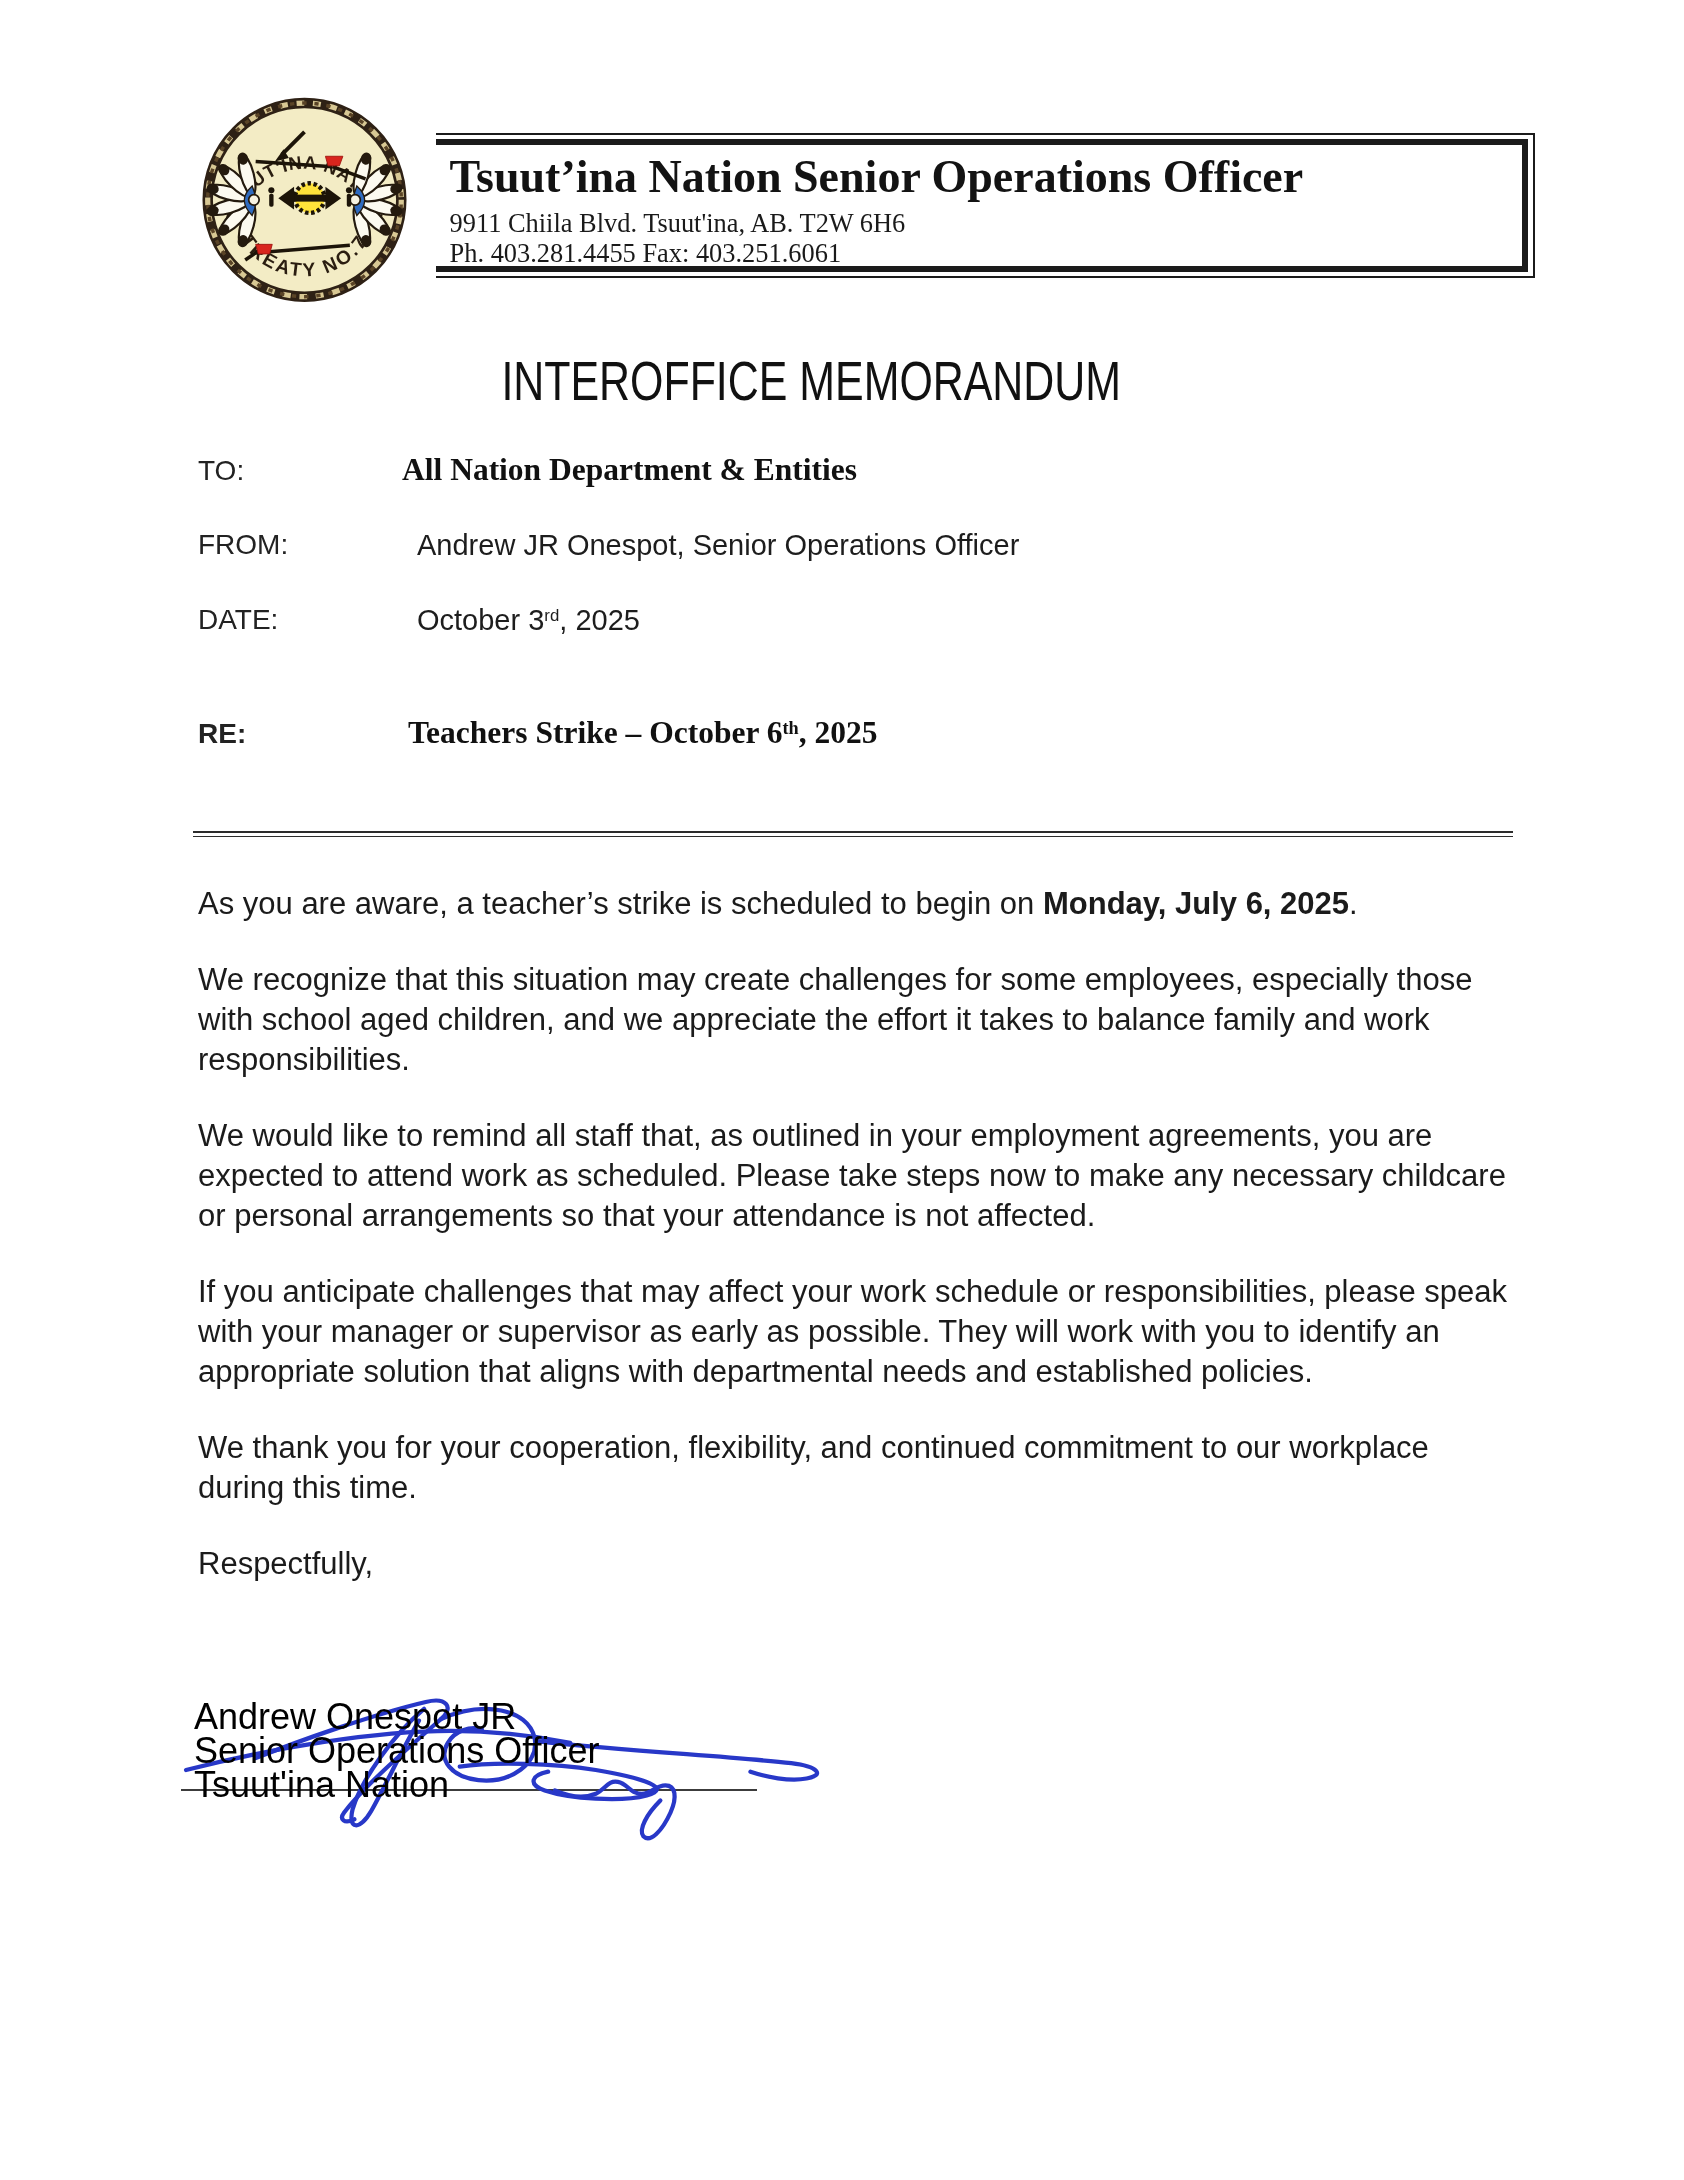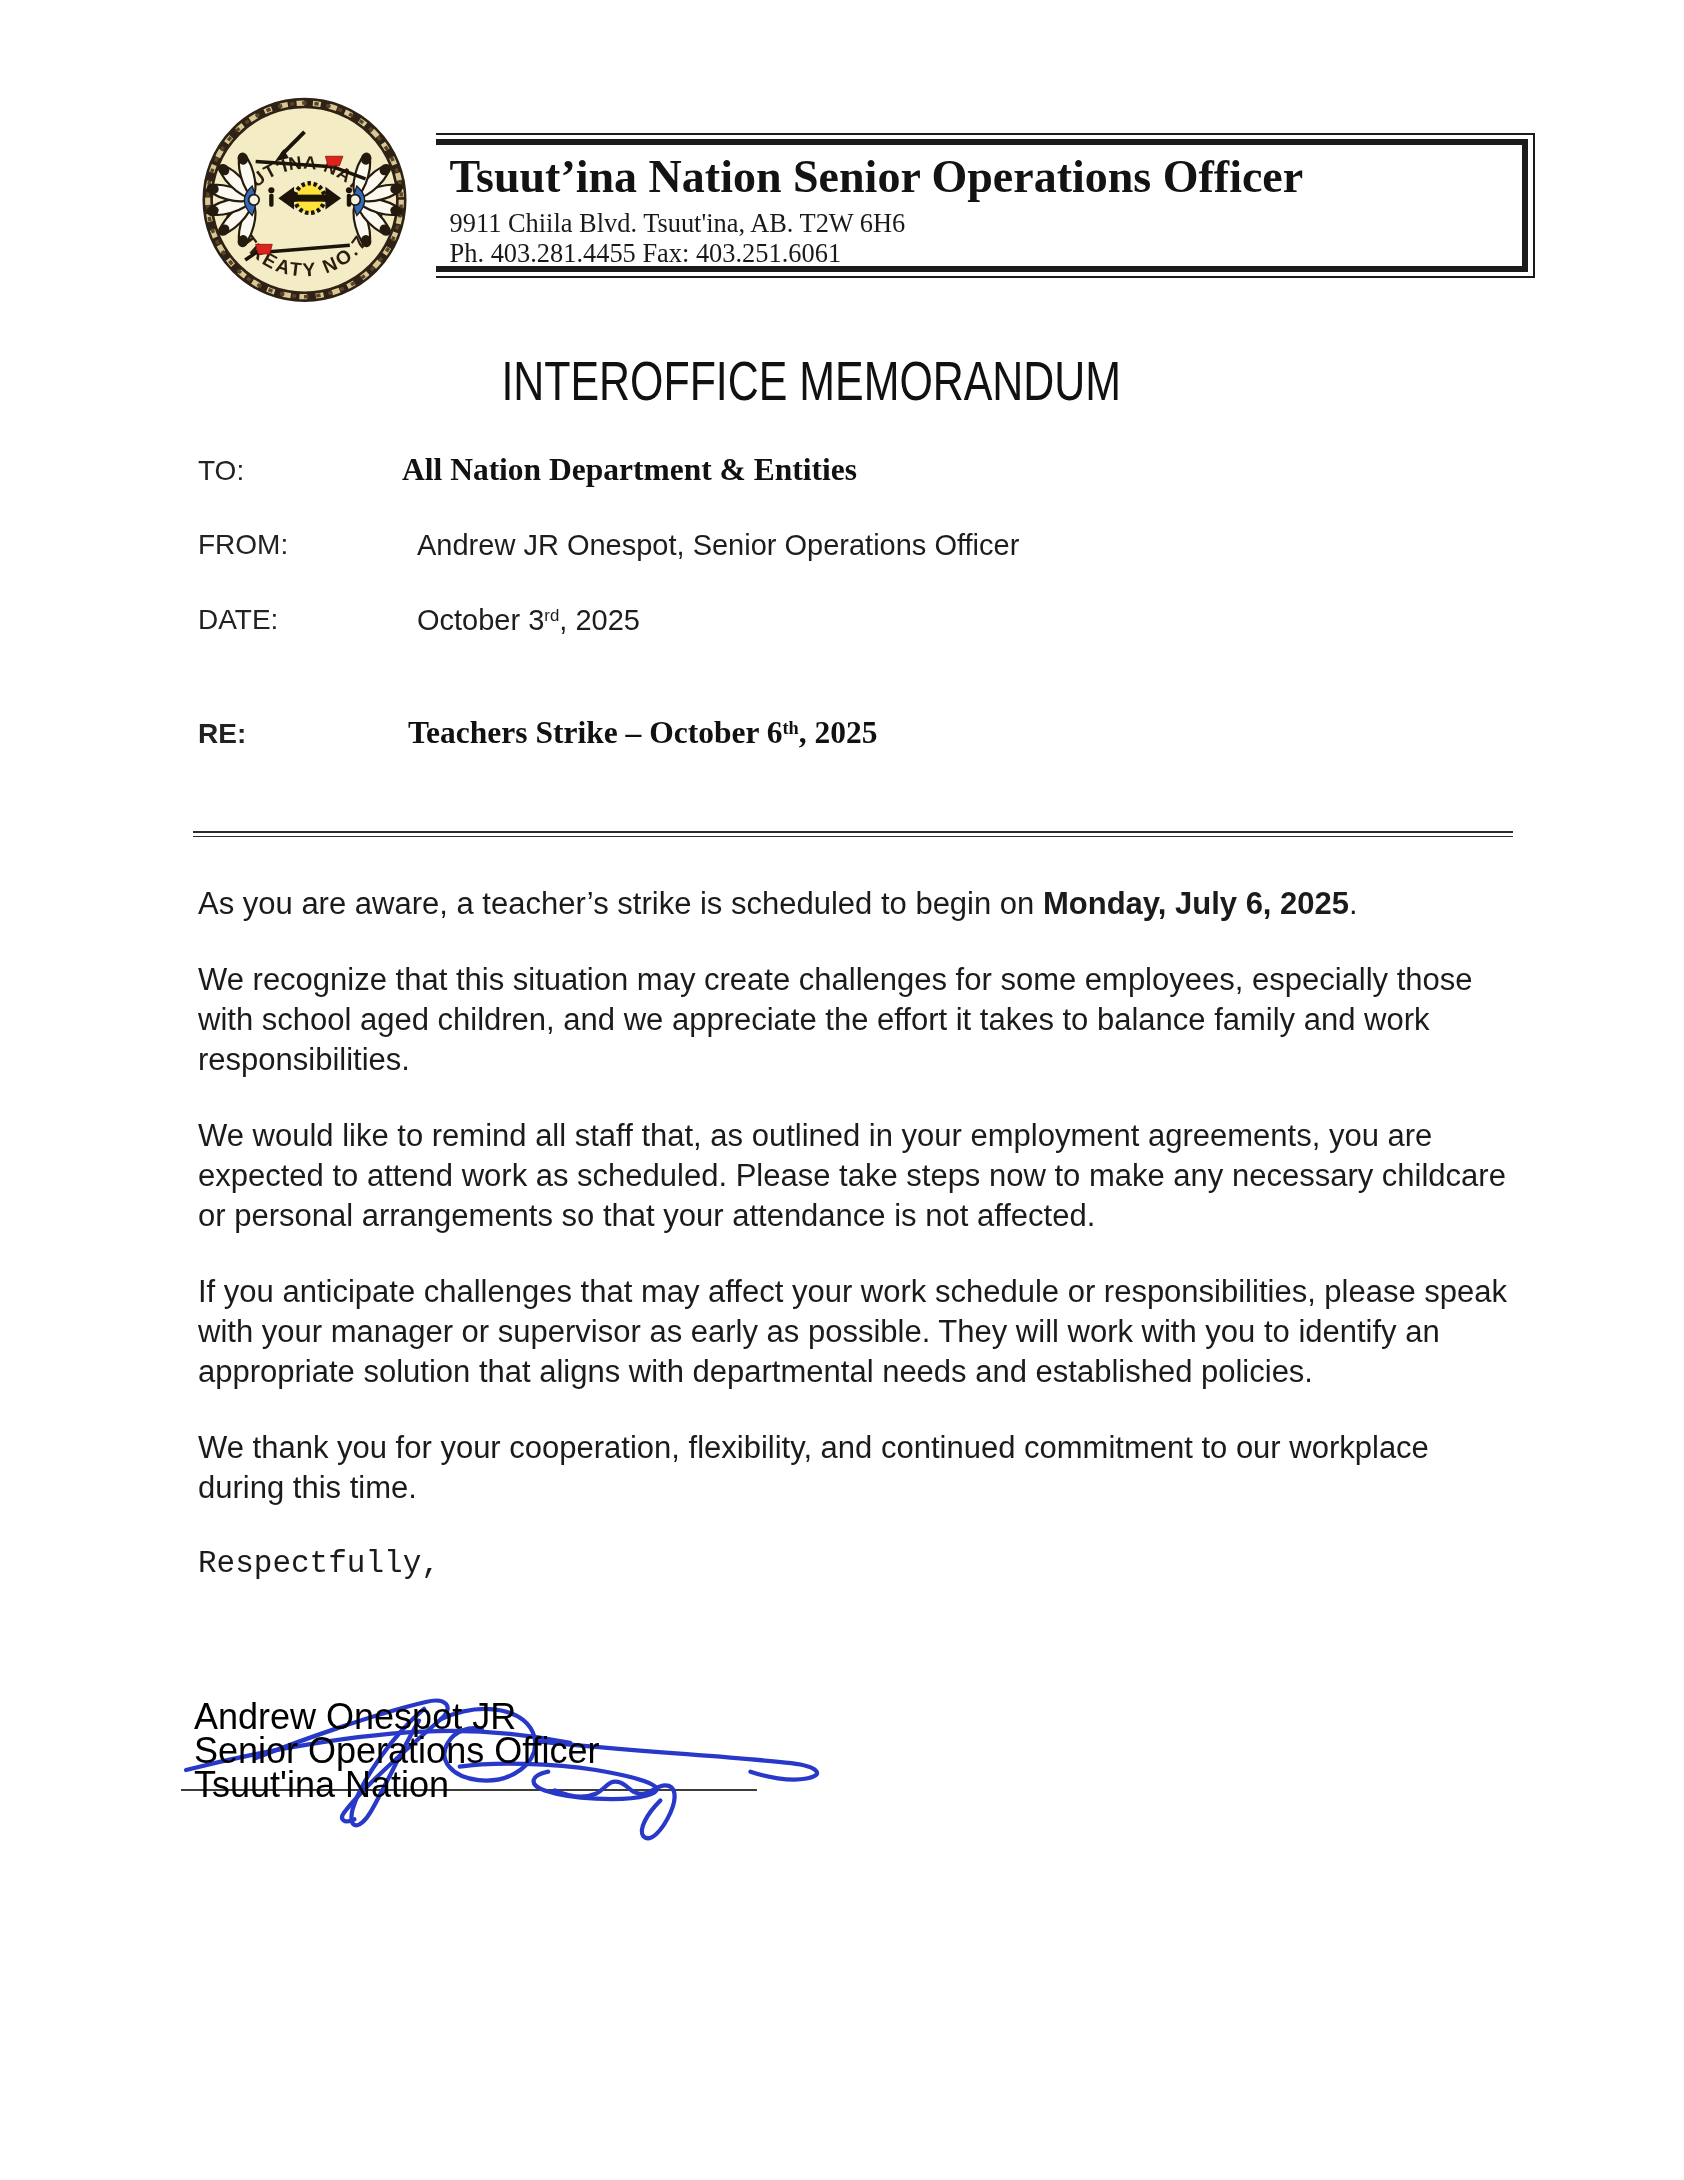--- a/index.html
+++ b/index.html
@@ -62,21 +62,21 @@
 
   
   .divider {
     position:absolute; left:193px; top:831px; width:1320px; height:2.6px;
     border-top:2.6px solid #2c2c2c; border-bottom:1.7px solid #2c2c2c;
   }
 
   
   .body-text { position:absolute; left:198px; top:884px; width:1316px; }
   .body-text p { margin:0 0 36px 0; font-size:31px; line-height:40px; color:#1b1b1b; }
-  .body-text .closing { margin-bottom:14px;font-family:Liberation Mono, monospace; }
+  .body-text .closing { margin-bottom:14px; }
   .bold { font-weight:bold; }
 
   
   .sig-svg { position:absolute; left:170px; top:1685px; width:673px; height:170px; pointer-events:none; }
   .sig-line { position:absolute; left:181px; top:1789px; width:576px; height:0; border-top:2.6px solid #3c3c3c; }
   .sig-block { position:absolute; left:194px; top:1700px; font-size:36px; line-height:34px; color:#000000; }
 </style>
 </head>
 <body>
 

